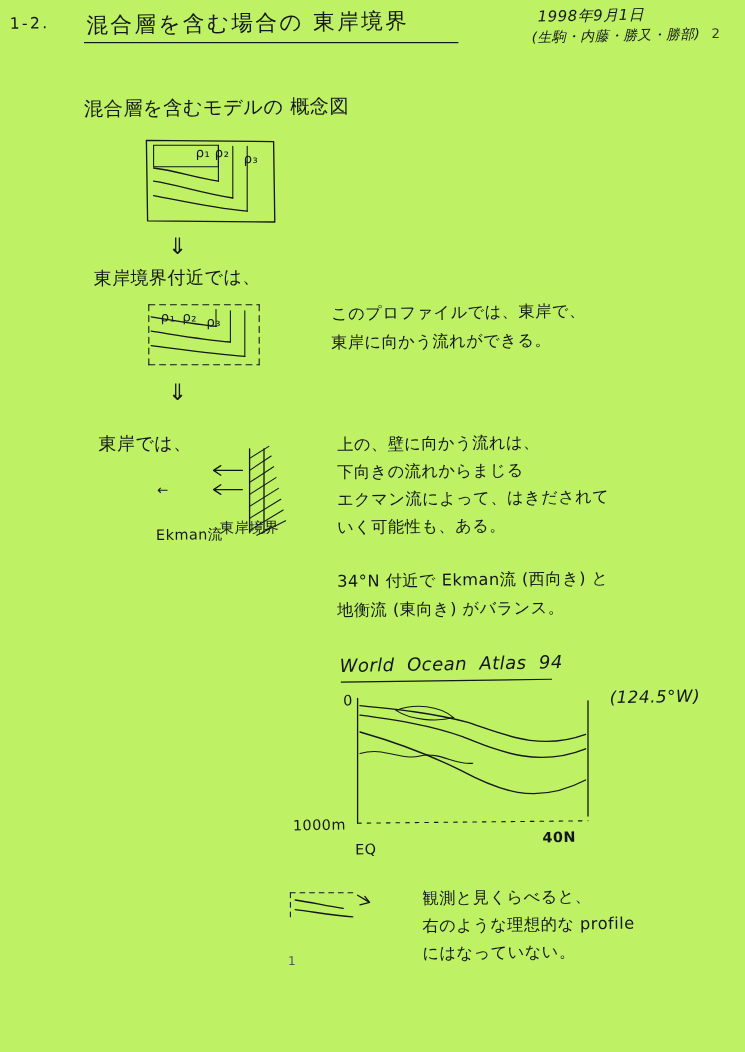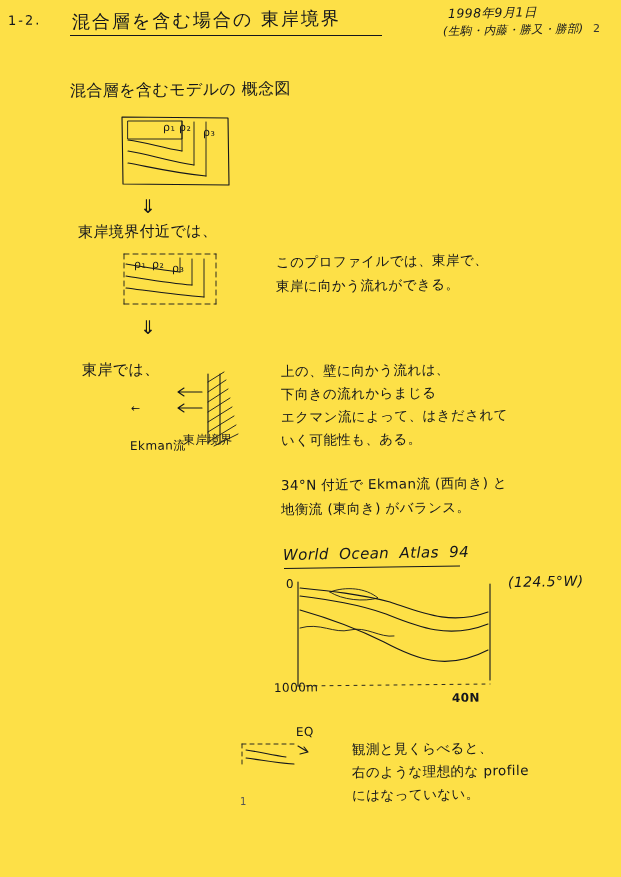--- a/index.html
+++ b/index.html
@@ -7,21 +7,21 @@
     padding: 0;
     background: #ffffff;
   }
   body {
     font-family: "DejaVu Sans", sans-serif;
   }
   #page {
     position: relative;
     width: 621px;
     height: 877px;
-    background: #fde047;
+    background: #bef264;
     overflow: hidden;
   }
   
   .ink {
     position: absolute;
     color: #14161c;
     font-family: "DejaVu Sans", sans-serif;
     white-space: pre;
     line-height: 1.35;
     letter-spacing: 0.4px;
@@ -195,22 +195,22 @@
 
   <div class="ink jp-small" style="left:281px; top:476px;">34°N 付近で Ekman流 (西向き) と</div>
   <div class="ink jp-small" style="left:281px; top:500px;">地衡流 (東向き) がバランス。</div>
 
   <div class="ink en" style="left:283px; top:545px; font-size:15px;">World  Ocean  Atlas  94</div>
   <div class="underline" style="left:284px; top:568px; width:176px; transform:rotate(-0.8deg); transform-origin:left center;"></div>
 
   <div class="ink en" style="left:508px; top:573px; font-size:14px;">(124.5°W)</div>
 
   <div class="ink tiny" style="left:286px; top:576px; font-size:12px;">0</div>
-  <div class="ink tiny" style="left:274px; top:680px; font-size:12px;">1000m</div>
-  <div class="ink tiny" style="left:296px; top:700px; font-size:12px;margin-top:24px;">EQ</div>
+  <div class="ink tiny" style="left:244px; top:680px; font-size:12px;">1000m</div>
+  <div class="ink tiny" style="left:296px; top:700px; font-size:12px;">EQ</div>
   <div class="ink tiny" style="left:452px; top:690px; font-size:12px;font-weight:bold;">40N</div>
 
   <svg style="left:290px; top:580px;" width="210" height="112">
 
     <path class="nb" d="M8,2 L8,106"></path>
     <path class="nb" d="M200,4 L200,100"></path>
     <path class="nb-thin" d="M8,106 L200,104" stroke-dasharray="3 5"></path>
 
     <path class="nb" d="M10,8 C40,11 70,14 100,22 C130,32 160,46 198,32"></path>
     <path class="nb" d="M10,16 C40,20 68,24 96,34 C126,46 158,60 198,44"></path>

